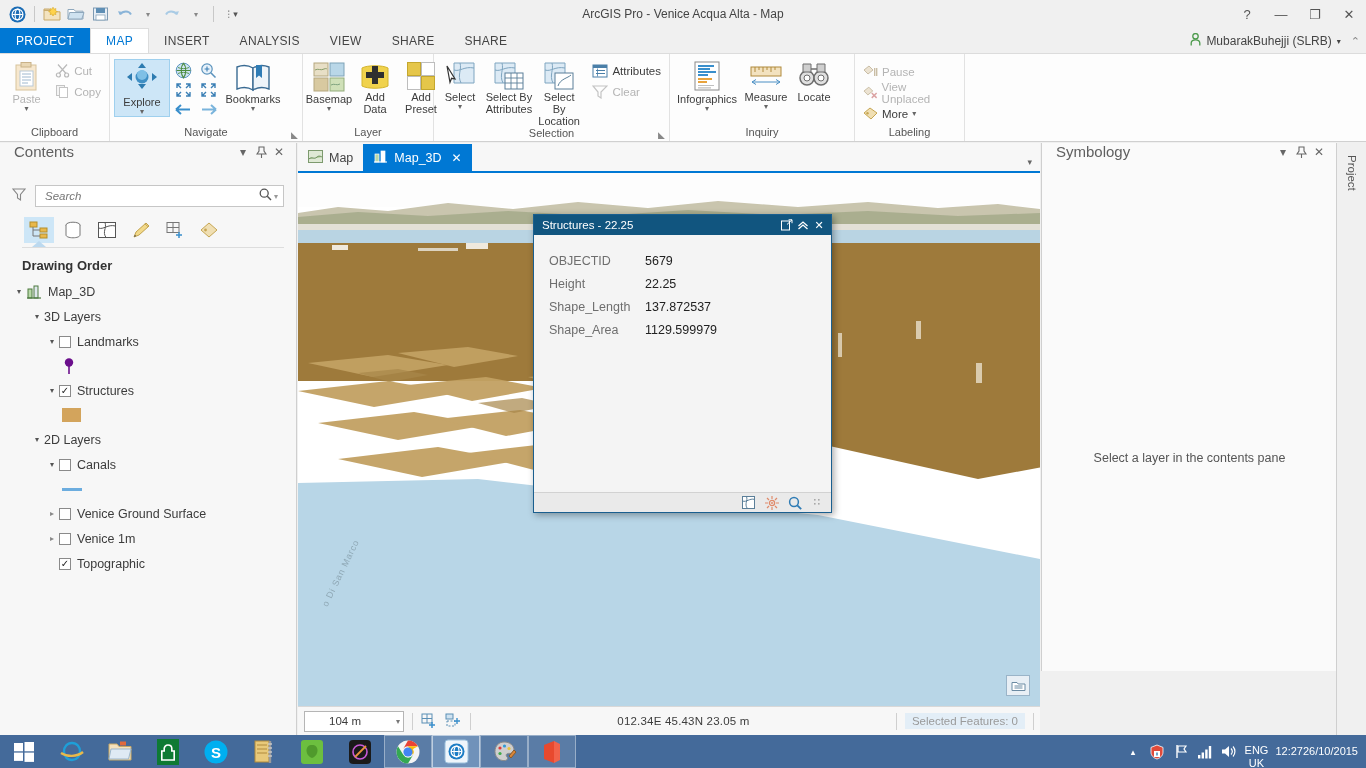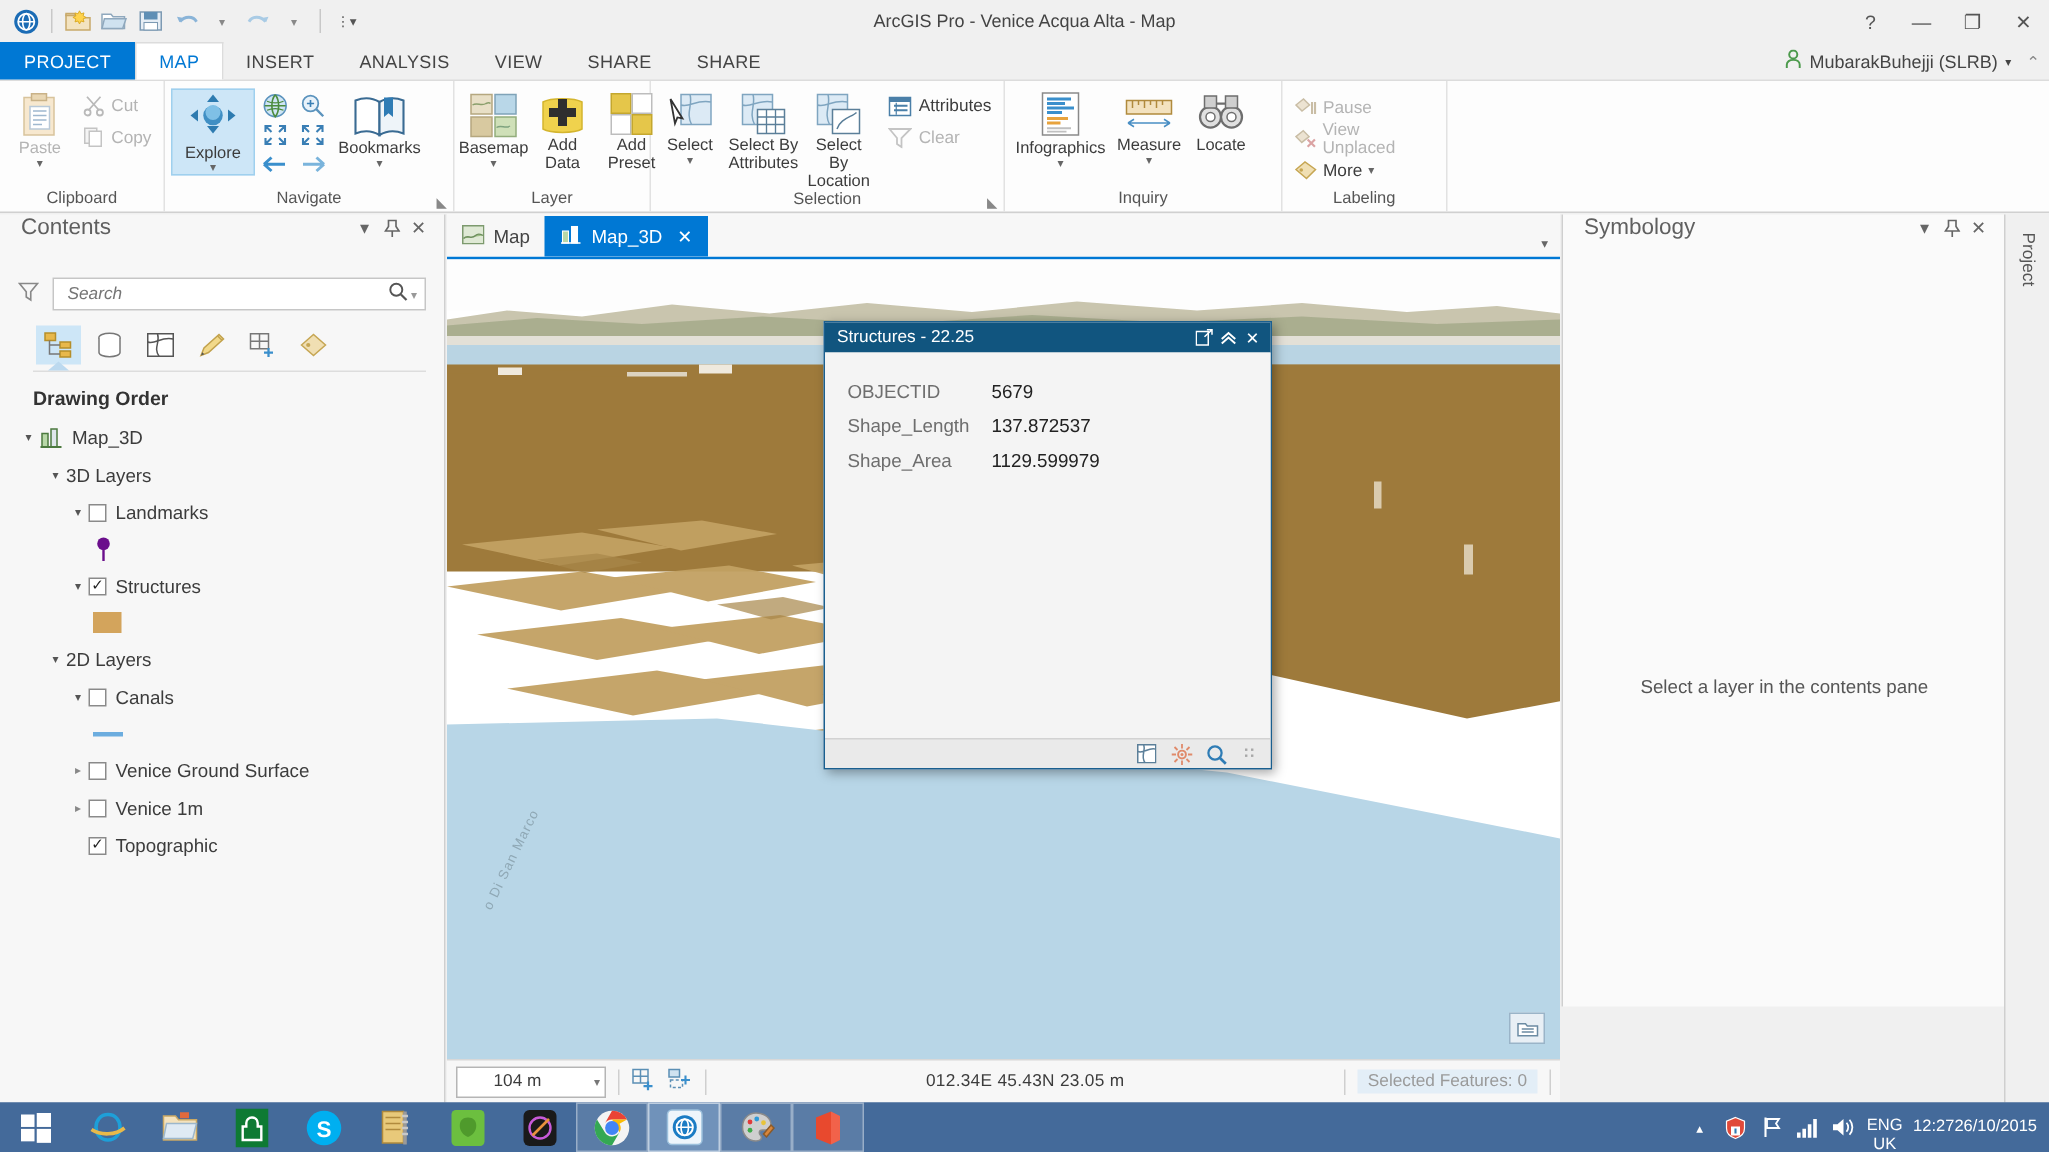--- a/index.html
+++ b/index.html
@@ -184,21 +184,21 @@
   .project-tab span {
     position: absolute; top: 12px; left: 50%; transform: translateX(-50%);
     writing-mode: vertical-rl; font-size: 11.5px; color: #555;
   }
 
   
   .popup {
     position: absolute; left: 533px; top: 214px; width: 299px; height: 299px;
     background: #f4f4f4; border: 1px solid #1a5f8f;
     box-shadow: 2px 2px 7px rgba(0,0,0,.35);
-    display: flex; flex-direction: column; margin-left: 16px;
+    display: flex; flex-direction: column;
   }
   .popup-title {
     height: 20px; background: #11557f; color: #fff; display: flex;
     align-items: center; padding: 0 4px 0 8px; font-size: 11.5px;
   }
   .popup-title .spacer { flex: 1; }
   .pt-btn { width: 16px; height: 16px; display: flex; align-items: center;
     justify-content: center; font-size: 11px; color: #fff; cursor: default; }
   .popup-body { flex: 1; background: #f4f4f4; padding: 14px 0 0 0; }
   .attr-row { display: flex; align-items: center; height: 23px; padding-left: 15px; font-size: 12.5px; }
@@ -883,20 +883,24 @@
         </svg>
     </span>
     <span class="pt-btn">✕</span>
   </div>
   <div class="popup-body">
     <div class="attr-row">
       <span class="attr-k">OBJECTID</span>
       <span class="attr-v">5679</span>
     </div>
     <div class="attr-row">
+      <span class="attr-k">Height</span>
+      <span class="attr-v">22.25</span>
+    </div>
+    <div class="attr-row">
       <span class="attr-k">Shape_Length</span>
       <span class="attr-v">137.872537</span>
     </div>
     <div class="attr-row">
       <span class="attr-k">Shape_Area</span>
       <span class="attr-v">1129.599979</span>
     </div>
   </div>
   <div class="popup-foot">
     <span class="pf-ico">

